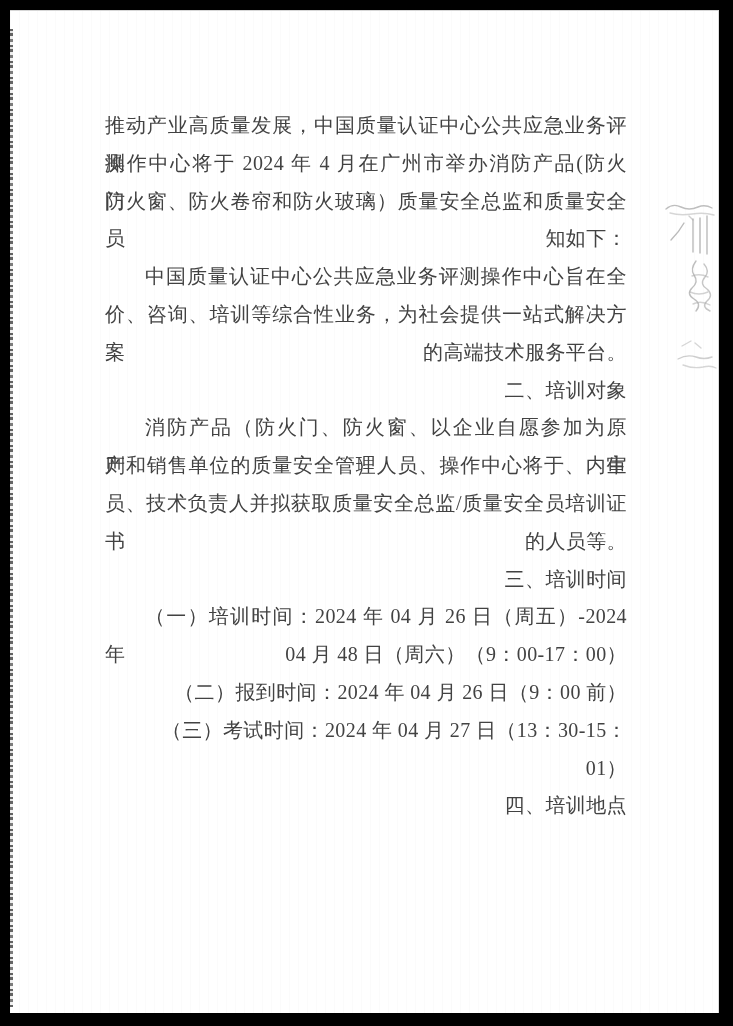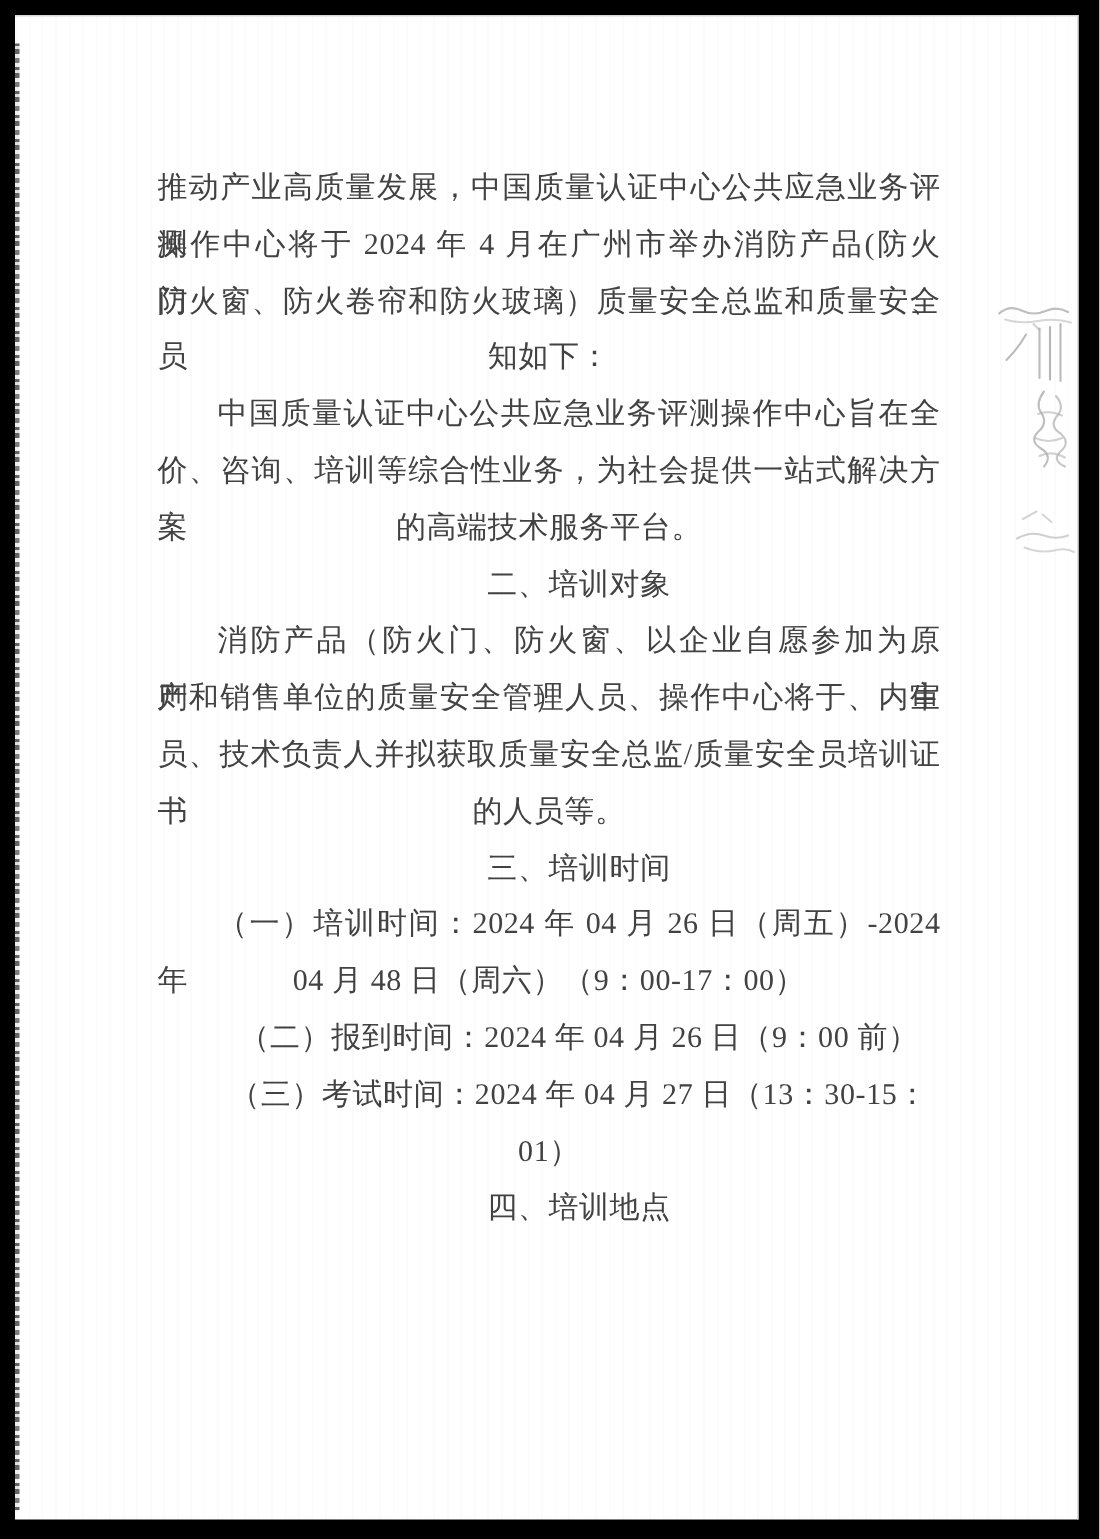--- a/index.html
+++ b/index.html
@@ -45,21 +45,21 @@
     left: 95px; top: 96px;
     width: 522px;
     color: #424242;
     font-size: 20px;
     letter-spacing: 0.4px;
   }
   .line {
     height: 37.8px;
     line-height: 37.8px;
     white-space: nowrap;
-    text-align: center;
+    text-align: right;
   }
   .line.full {
     white-space: normal;
     text-align: justify;
     text-align-last: justify;
   }
   .line.in { text-indent: 40px; }
   
   .residue {
     position: absolute;

